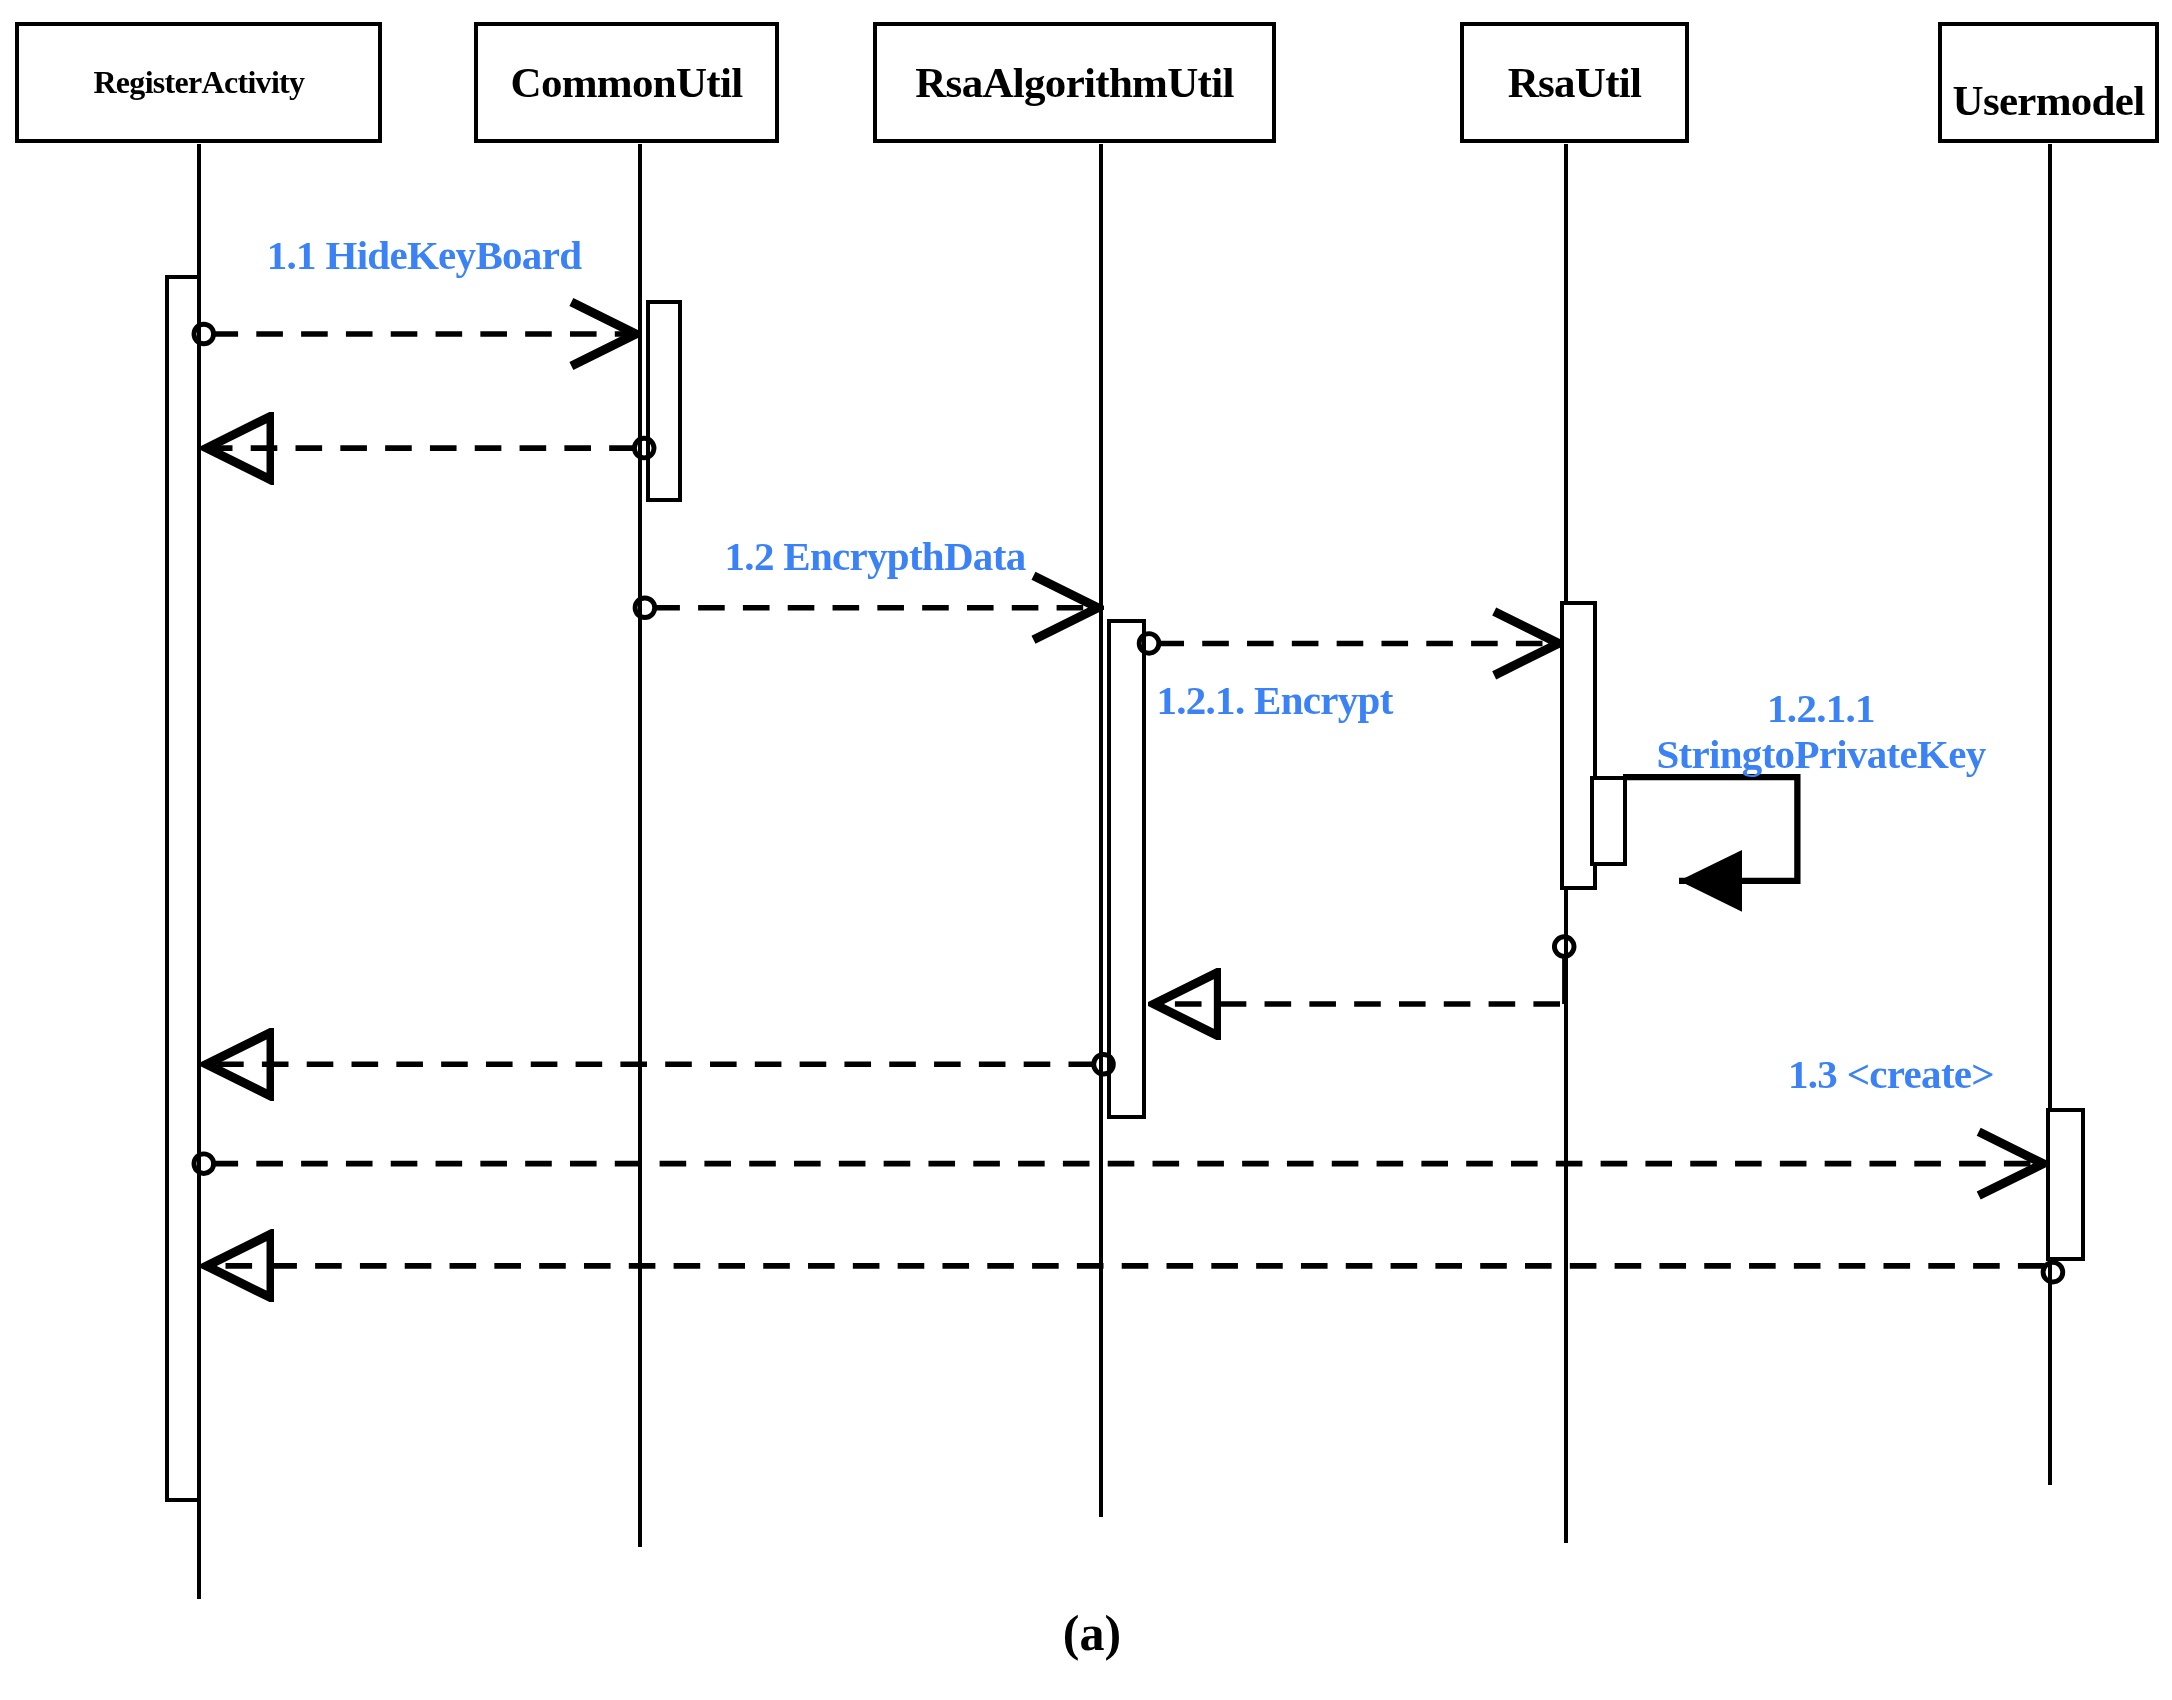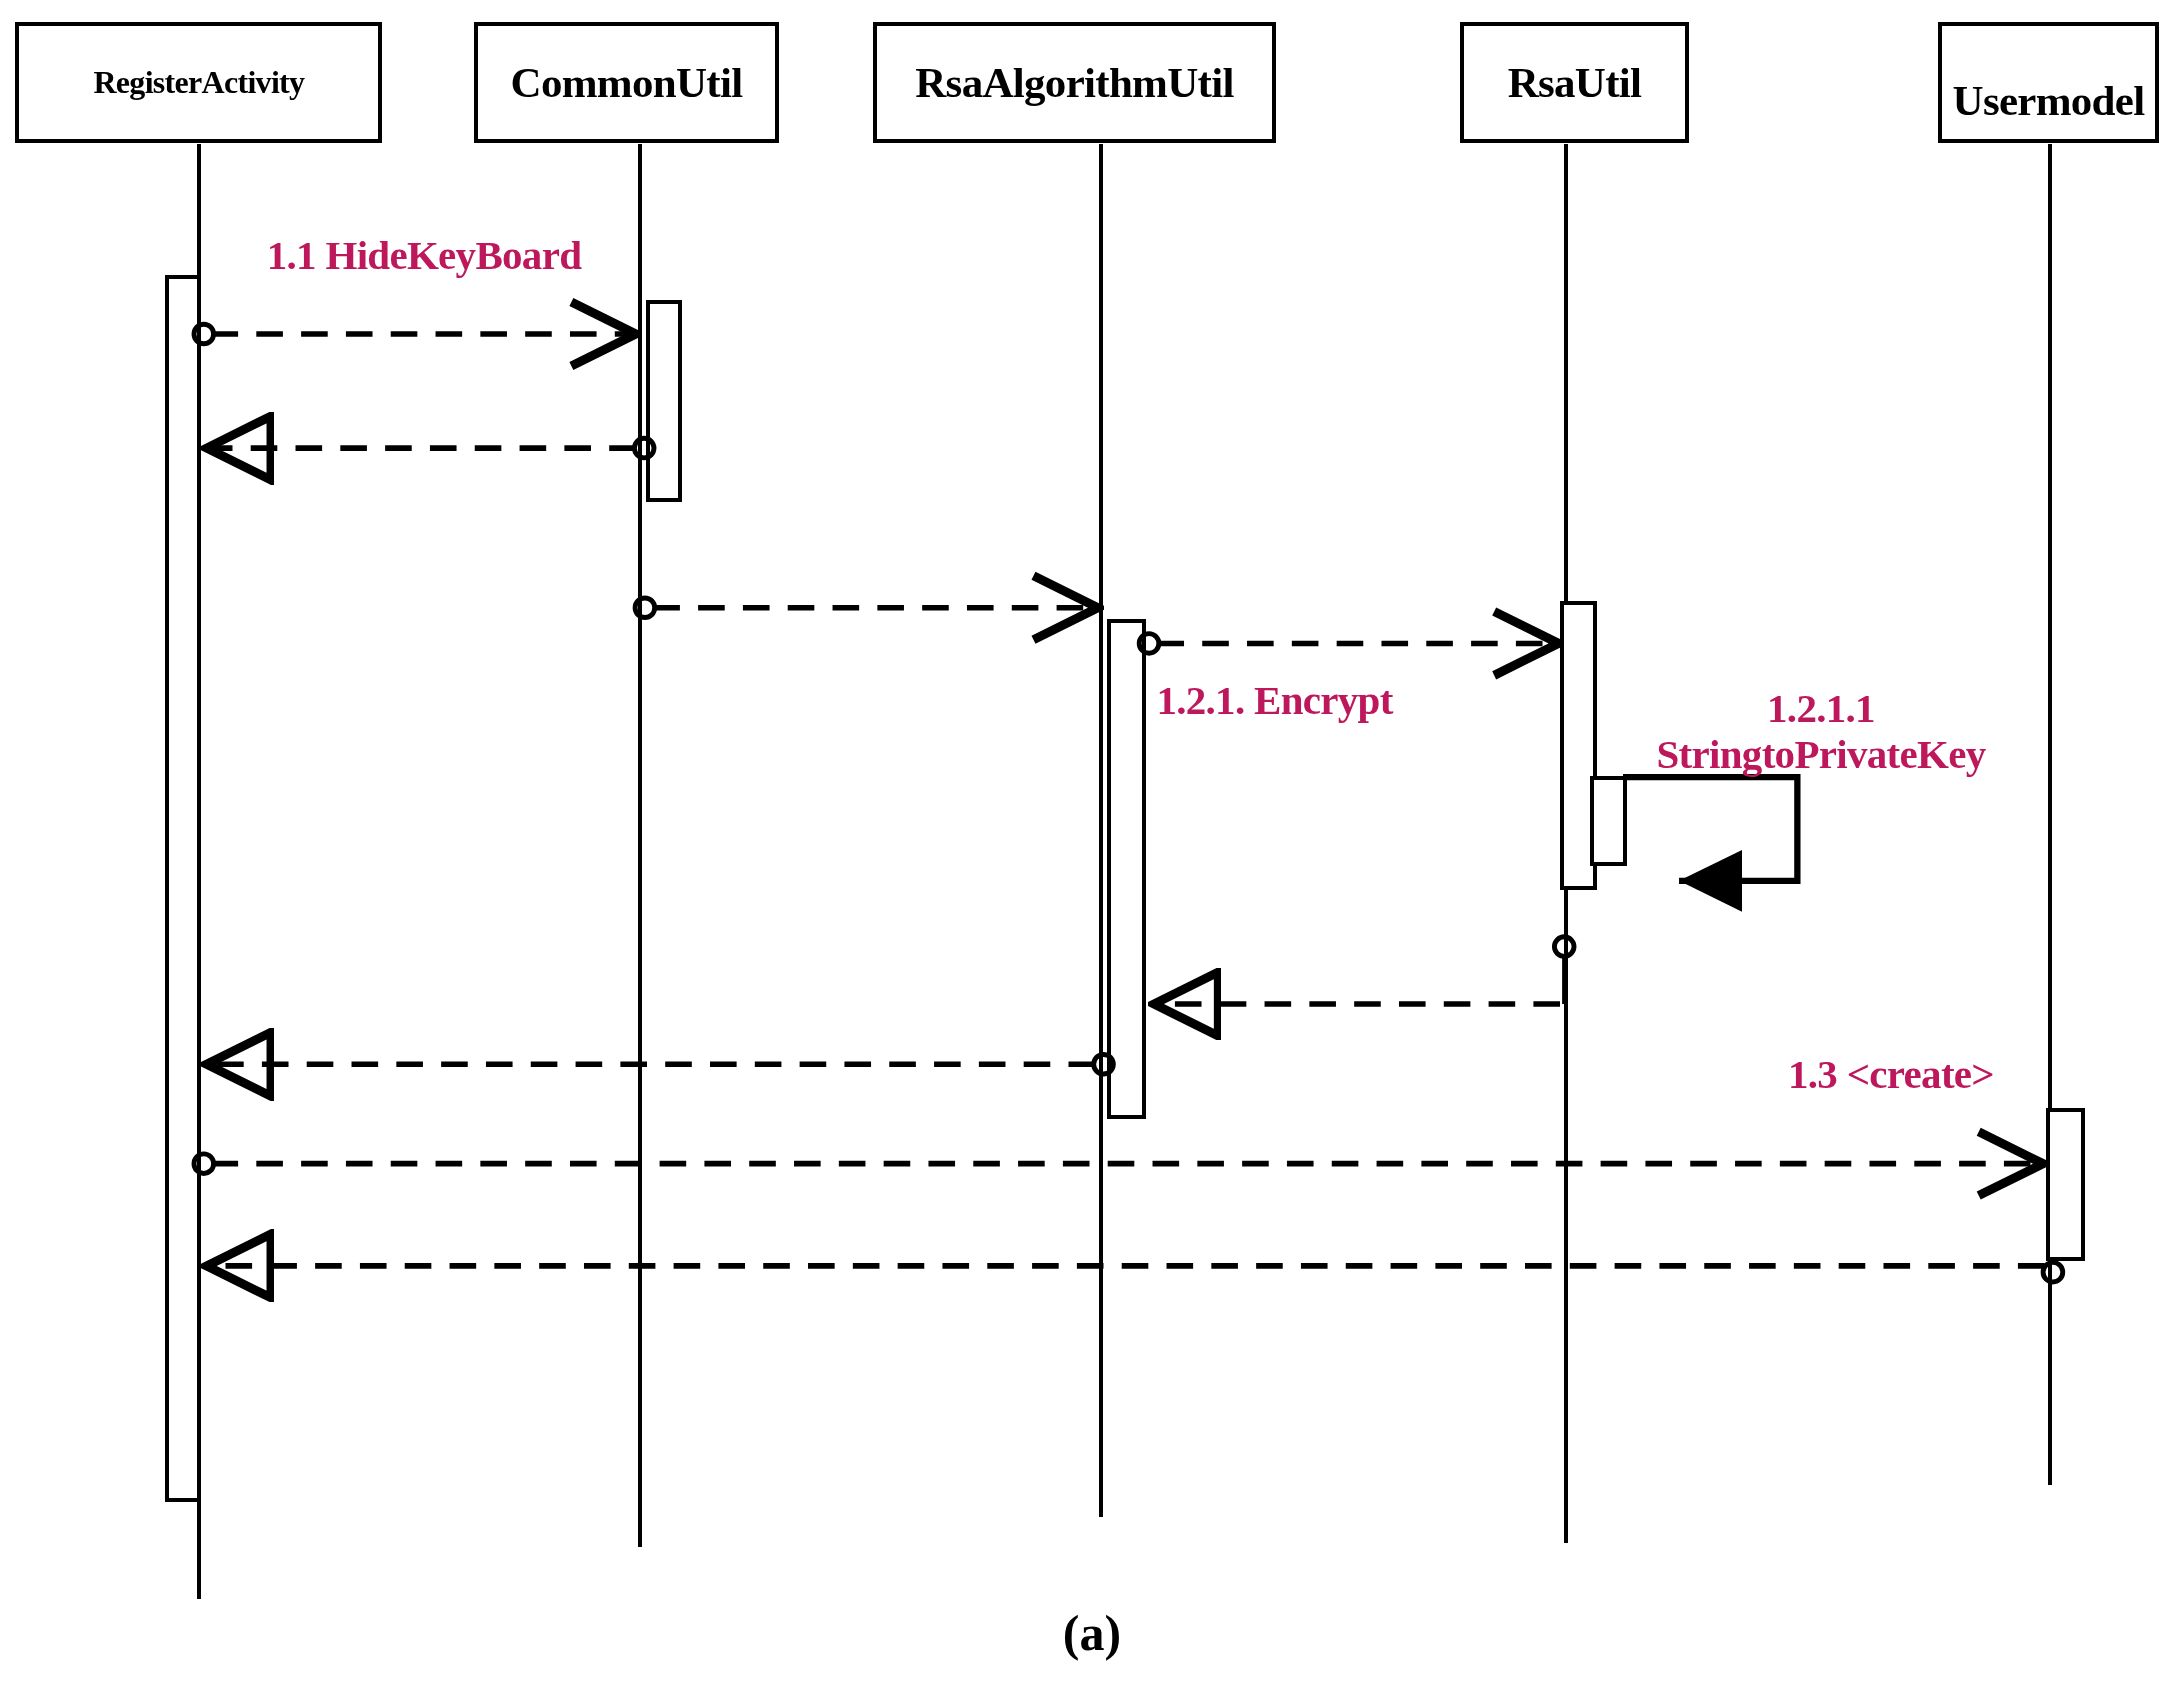--- a/index.html
+++ b/index.html
@@ -4,21 +4,21 @@
 <style>
   html,body{margin:0;padding:0;background:#ffffff;}
   body{font-family:"Liberation Serif", serif;}
   #stage{position:relative;width:2172px;height:1700px;background:#fff;overflow:hidden;}
   .lifeline{position:absolute;width:3.5px;background:#000;}
   .hdr{position:absolute;border:4.9px solid #000;background:#fff;box-sizing:border-box;
        display:flex;align-items:center;justify-content:center;}
   .hdr span{font-weight:bold;color:#000;white-space:nowrap;letter-spacing:-0.7px;
             font-family:"Liberation Serif", serif;}
   .act{position:absolute;border:4.2px solid #000;background:#fff;box-sizing:border-box;}
-  .msglabel{position:absolute;font-weight:bold;color:#be185d;white-space:nowrap;
+  .msglabel{position:absolute;font-weight:bold;color:#3b82f6;white-space:nowrap;
             text-align:center;font-family:"Liberation Serif", serif;letter-spacing:-0.7px;}
   .msglabel.two{white-space:normal;line-height:1.12;}
   .caption{position:absolute;font-weight:bold;color:#000;
            font-family:"Liberation Serif", serif;}
   svg.ovl{position:absolute;left:0;top:0;width:2172px;height:1700px;pointer-events:none;}
 </style>
 </head>
 <body>
 
 <div id="stage">
@@ -115,20 +115,21 @@
     </g>
 
     <g>
       <circle cx="2932" cy="1817" r="14" fill="none" stroke="#000" stroke-width="7"></circle>
       <line x1="2920" y1="1808" x2="295" y2="1808" stroke="#000" stroke-width="8" stroke-dasharray="38,26" marker-end="url(#openArrowL)"></line>
     </g>
   </svg>
 
   <div class="msglabel" style="left:242px;top:231px;width:364px;font-size:41px;">1.1 HideKeyBoard</div>
 
+  <div class="msglabel" style="left:693px;top:532px;width:364px;font-size:41px;">1.2 EncrypthData</div>
 
   <div class="msglabel" style="left:1124px;top:676px;width:301px;font-size:41px;">1.2.1. Encrypt</div>
 
   <div class="msglabel two" style="left:1625px;top:686px;width:392px;font-size:41px;">
     <div>1.2.1.1</div>
     <div>StringtoPrivateKey</div>
   </div>
 
   <div class="msglabel" style="left:1730px;top:1050px;width:322px;font-size:41px;">1.3 &lt;create&gt;</div>
 

